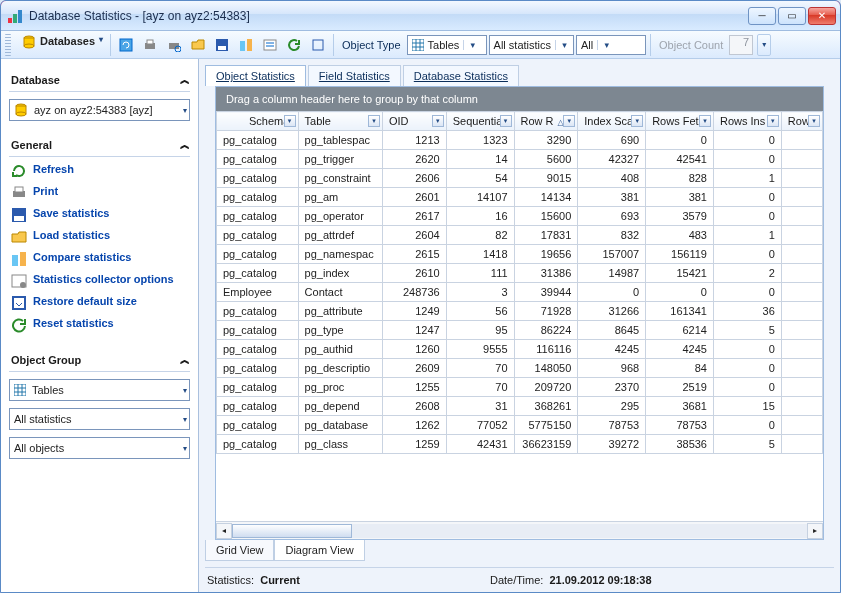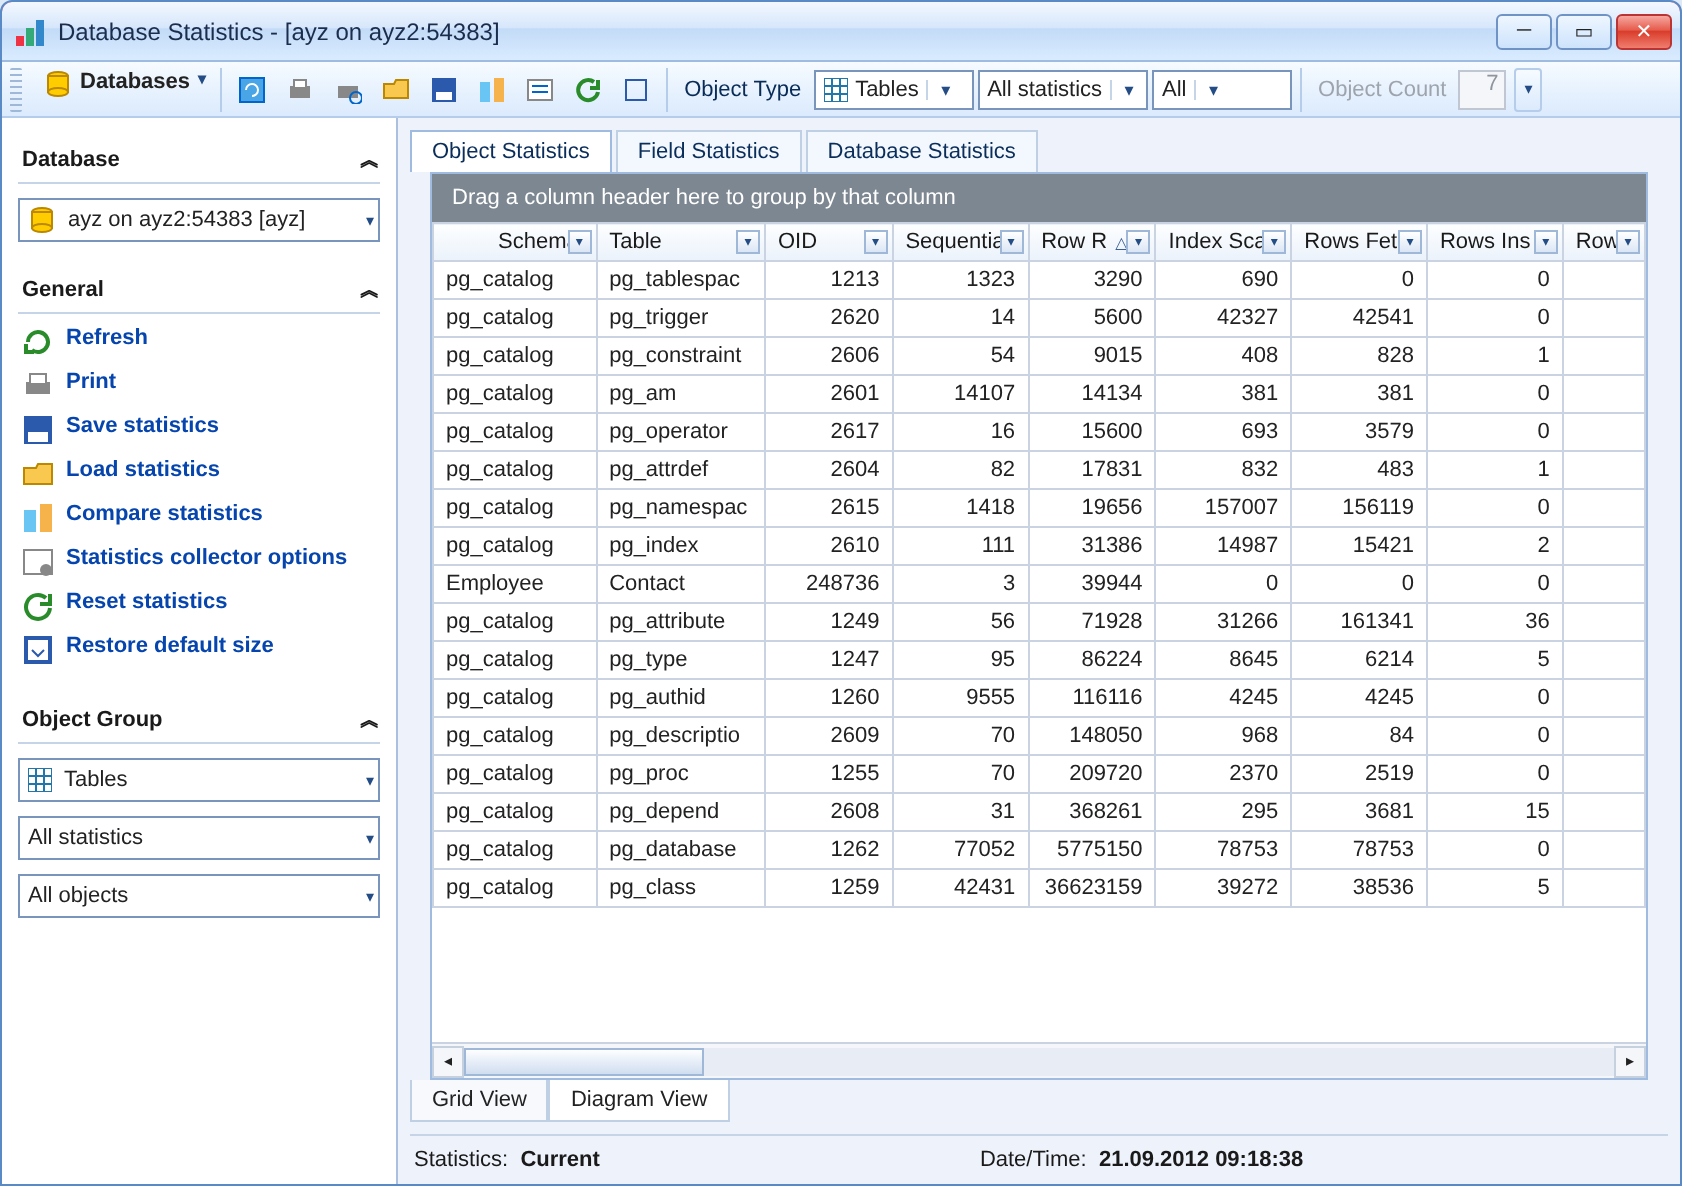--- a/index.html
+++ b/index.html
@@ -25,21 +25,21 @@
   .end-chev{width:14px;height:22px;display:flex;align-items:center;justify-content:center;border:1px solid #b5cdea;background:linear-gradient(#f6fbff,#dbeafd);border-radius:2px;margin-left:2px;cursor:pointer;}
   .body { flex:1; display:flex; overflow:hidden; }
   .sidebar { width:198px; background:#fff; border-right:1px solid #aac0de; display:flex; flex-direction:column; padding:8px; gap:3px;}
   .sect-head{font-weight:bold;color:#1a1a1a;display:flex;justify-content:space-between;align-items:center;border-bottom:1px solid #c6d4e8;padding:6px 2px 4px;}
   .sect-head .collapse{font-size:10px;letter-spacing:-2px;cursor:pointer;}
   .db-combo{display:flex;align-items:center;border:1px solid #7a95bb;height:22px;padding:0 2px 0 4px;gap:6px;margin-top:4px;}
   .side-link{display:flex;gap:6px;color:#0645ad;padding:3px 2px;cursor:pointer;font-weight:bold;}
   .side-link .icon{width:16px;height:16px;flex-shrink:0;}
   .right{flex:1;display:flex;flex-direction:column;background:#eef3fb;}
   .tabs{display:flex;gap:2px;padding:6px 6px 0;}
-  .tab{padding:4px 10px;border:1px solid #bfcfe4;border-bottom:none;background:#f3f8ff;color:#0a2d5a;cursor:pointer;}
+  .tab{padding:4px 10px;border:1px solid #bfcfe4;border-bottom:none;background:#f3f8ff;color:#0a2d5a;cursor:pointer;text-decoration:underline;}
   .tab.active{background:#fff;border-color:#9fbce0;font-weight:normal;}
   .grid-area{flex:1;margin:0 16px;background:#fff;border:1px solid #9fbce0;display:flex;flex-direction:column;overflow:hidden;}
   .grouprow{height:24px;background:#7d8791;color:#fff;display:flex;align-items:center;padding:0 10px;font-size:11px;}
   .table-wrap{flex:1;overflow:auto;}
   table{border-collapse:collapse;width:100%;}
   th,td{border:1px solid #c9d3e1;padding:3px 6px;height:19px;white-space:nowrap;}
   th{background:linear-gradient(#fdfeff,#ebf2fb);color:#1a1a1a;font-weight:normal;text-align:left;position:relative;}
   th .flt{position:absolute;right:2px;top:3px;width:12px;height:12px;background:linear-gradient(#fff,#dbe6f5);border:1px solid #9fb8d8;font-size:7px;display:flex;align-items:center;justify-content:center;color:#244c85;}
   th.sorted::after{content:'△';font-size:8px;color:#3a5e94;margin-left:4px;}
   td.num{text-align:right;}
@@ -236,34 +236,34 @@
               <svg width="16" height="16">
                 <rect x="1" y="2" width="14" height="12" fill="#fff" stroke="#888"></rect>
                 <circle cx="12" cy="12" r="3" fill="#888"></circle>
               </svg>
             </span>
             <span>Statistics collector options</span>
           </div>
           <div class="side-link">
             <span class="icon">
               <svg width="16" height="16">
+                <rect x="2" y="2" width="12" height="12" fill="none" stroke="#2b5aad" stroke-width="2"></rect>
+                <path d="M5 8l3 3 3-3" fill="none" stroke="#2b5aad"></path>
+              </svg>
+            </span>
+            <span>Restore default size</span>
+          </div>
+          <div class="side-link">
+            <span class="icon">
+              <svg width="16" height="16">
                 <path d="M12 4a6 6 0 1 0 2 5" fill="none" stroke="#2a8b2a" stroke-width="2"></path>
                 <path d="M14 2v5h-5" fill="none" stroke="#2a8b2a" stroke-width="2"></path>
               </svg>
             </span>
             <span>Reset statistics</span>
-          </div>
-          <div class="side-link">
-            <span class="icon">
-              <svg width="16" height="16">
-                <rect x="2" y="2" width="12" height="12" fill="none" stroke="#2b5aad" stroke-width="2"></rect>
-                <path d="M5 8l3 3 3-3" fill="none" stroke="#2b5aad"></path>
-              </svg>
-            </span>
-            <span>Restore default size</span>
           </div>
         </div>
 
       <div class="sect-head" style="margin-top:8px">
         <span>Object Group</span>
         <span class="collapse">︽</span>
       </div>
       <div class="db-combo">
         <svg width="12" height="12">
             <rect x="0" y="0" width="12" height="12" fill="#fff" stroke="#27a"></rect>

